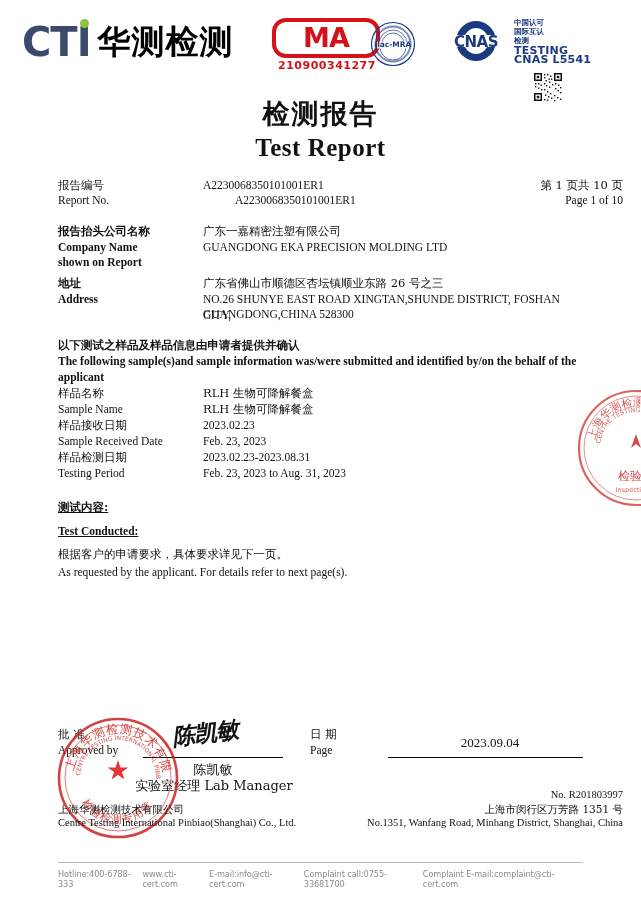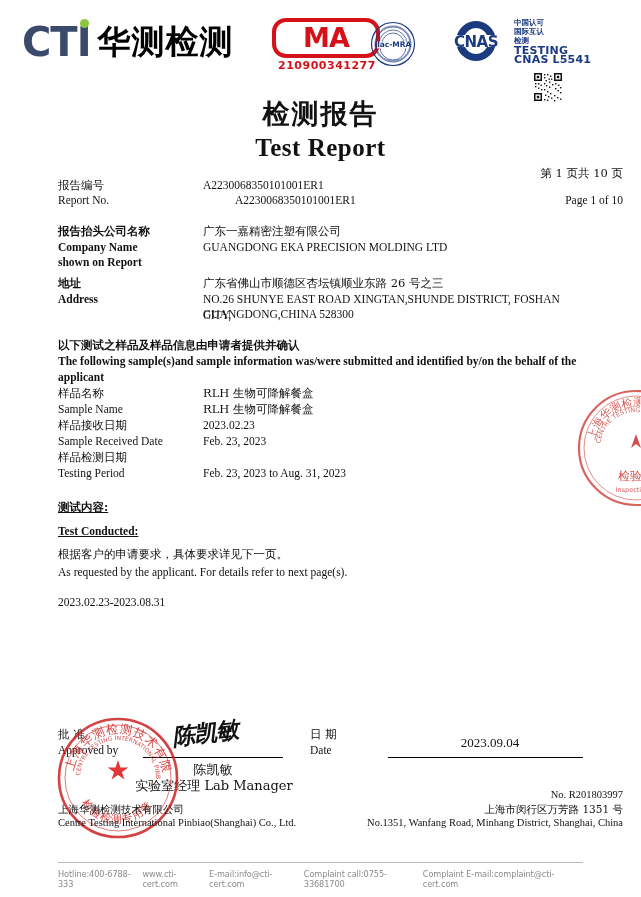--- a/index.html
+++ b/index.html
@@ -369,21 +369,21 @@
 
     <div class="row" style="left:58px; top:178px; width:420px;">
       <div class="lbl cn">报告编号</div>
       <div class="val">A2230068350101001ER1</div>
     </div>
     <div class="row" style="left:58px; top:193px; width:420px;gap:32px;">
       <div class="lbl">Report No.</div>
       <div class="val">A2230068350101001ER1</div>
     </div>
 
-    <div class="pageno cn" style="top:166px;">第 1 页共 10 页</div>
+    <div class="pageno cn" style="top:178px;">第 1 页共 10 页</div>
     <div class="pageno" style="top:193px;">Page  1  of  10</div>
 
     <div class="row" style="left:58px; top:224px; width:525px;">
       <div class="lbl cn bold">报告抬头公司名称</div>
       <div class="val cn">广东一嘉精密注塑有限公司</div>
     </div>
     <div class="row" style="left:58px; top:240px; width:525px;">
       <div class="lbl bold">Company Name</div>
       <div class="val">GUANGDONG EKA PRECISION MOLDING LTD</div>
     </div>
@@ -418,21 +418,21 @@
 
     <div class="row" style="left:58px; top:418px; width:525px;">
       <div class="lbl cn">样品接收日期</div>
       <div class="val">2023.02.23</div>
     </div>
     <div class="row" style="left:58px; top:434px; width:525px;">
       <div class="lbl">Sample Received Date</div>
       <div class="val">Feb. 23, 2023</div>
     </div>
 
-    <div class="row" style="left:58px; top:450px; width:525px;flex-direction:column;">
+    <div class="row" style="left:58px; top:450px; width:525px;">
       <div class="lbl cn">样品检测日期</div>
       <div class="val">2023.02.23-2023.08.31</div>
     </div>
     <div class="row" style="left:58px; top:466px; width:525px;">
       <div class="lbl">Testing Period</div>
       <div class="val">Feb. 23, 2023 to Aug. 31, 2023</div>
     </div>
 
     <div class="blockhead cn underline-head" style="top:500px;">测试内容:</div>
     <div class="blockhead underline-head" style="top:524px;">Test Conducted:</div>
@@ -459,21 +459,21 @@
 
     <div class="sig-label cn" style="left:58px; top:727px;">批    准</div>
     <div class="sig-label" style="left:58px; top:743px;">Approved by</div>
 
     <div class="handwriting" style="left:172px; top:718px;">陈凯敏</div>
     <div class="sig-line" style="left:143px; top:757px; width:140px;"></div>
     <div class="sig-name cn" style="left:143px; top:761px; width:140px;">陈凯敏</div>
     <div class="sig-name cn" style="left:119px; top:777px; width:190px;">实验室经理 Lab Manager</div>
 
     <div class="sig-label cn" style="left:310px; top:727px;">日        期</div>
-    <div class="sig-label" style="left:310px; top:743px;">Date</div>
+    <div class="sig-label" style="left:310px; top:743px;">Page</div>
     <div class="sig-name" style="left:400px; top:735px; width:180px;">2023.09.04</div>
     <div class="sig-line" style="left:388px; top:757px; width:195px;"></div>
 
     <div class="seal">
       <svg width="124" height="124" viewBox="0 0 124 124">
         <circle cx="62" cy="62" r="59" fill="none" stroke="#cc2222" stroke-width="2.6" opacity="0.85"></circle>
         <circle cx="62" cy="62" r="53" fill="none" stroke="#cc2222" stroke-width="1" opacity="0.6"></circle>
         <path id="sealArcTop" d="M 17 62 A 45 45 0 0 1 107 62" fill="none"></path>
         <text font-family="DejaVu Serif, serif" font-size="12" fill="#cc2222" opacity="0.85" letter-spacing="1">
           <textPath href="#sealArcTop" startOffset="5%">上海华测检测技术有限公司</textPath>

